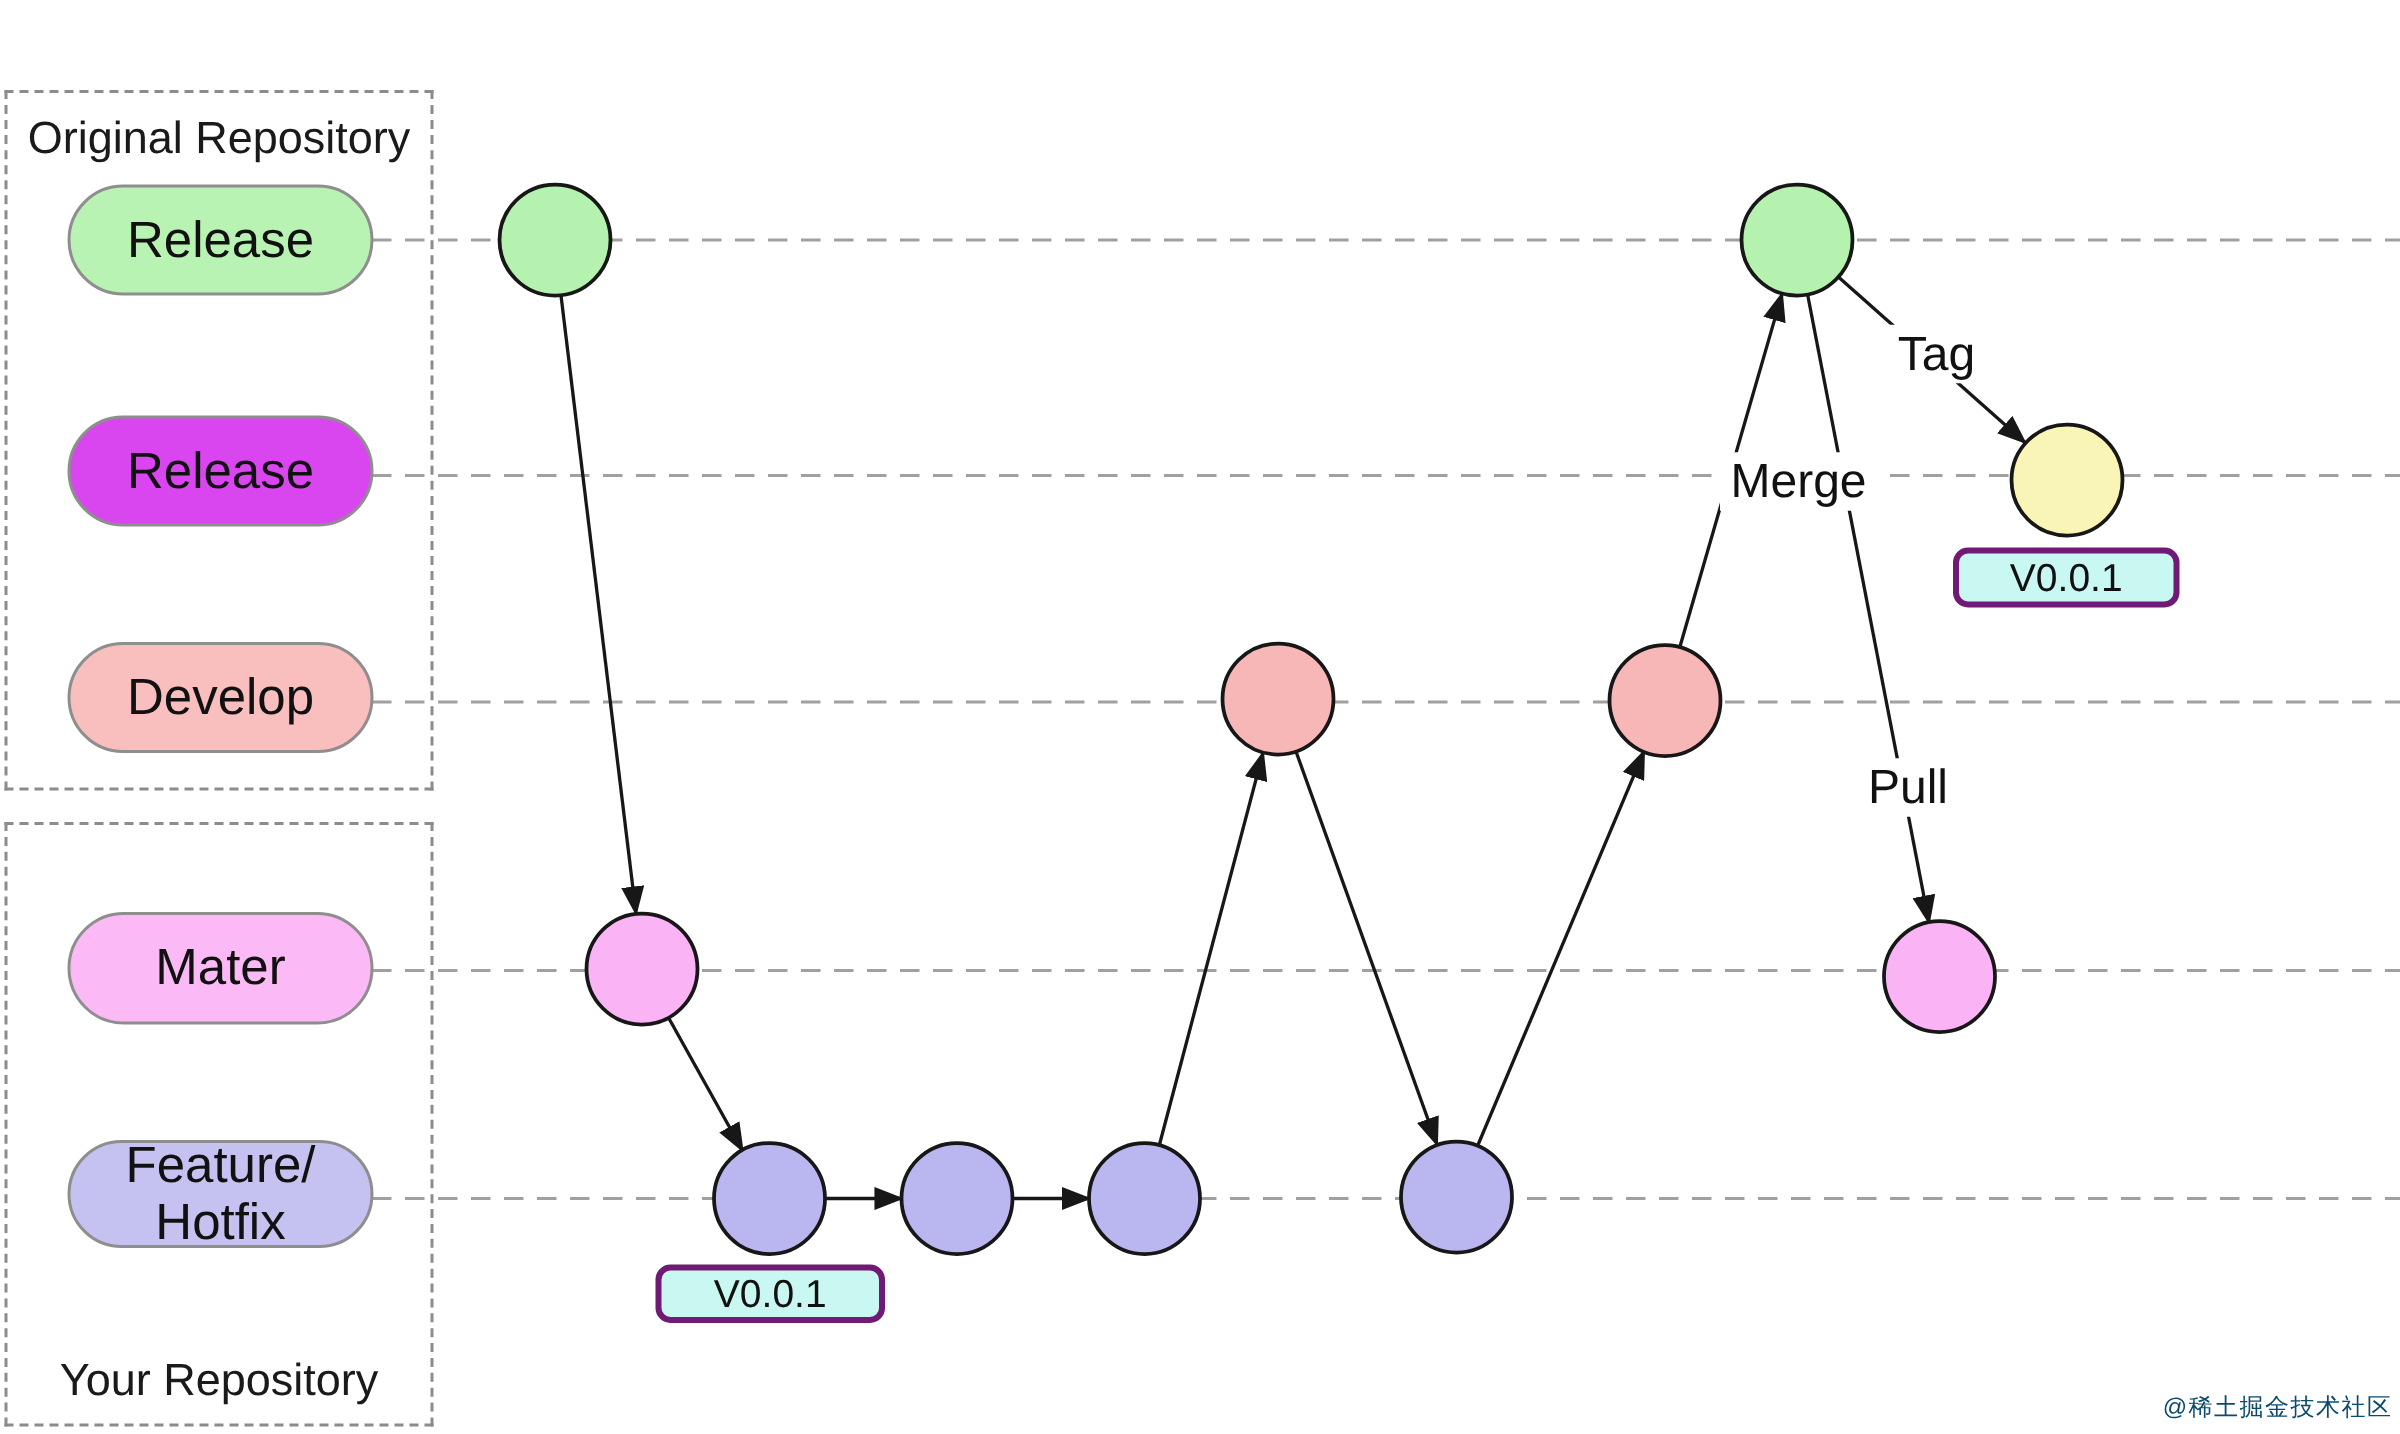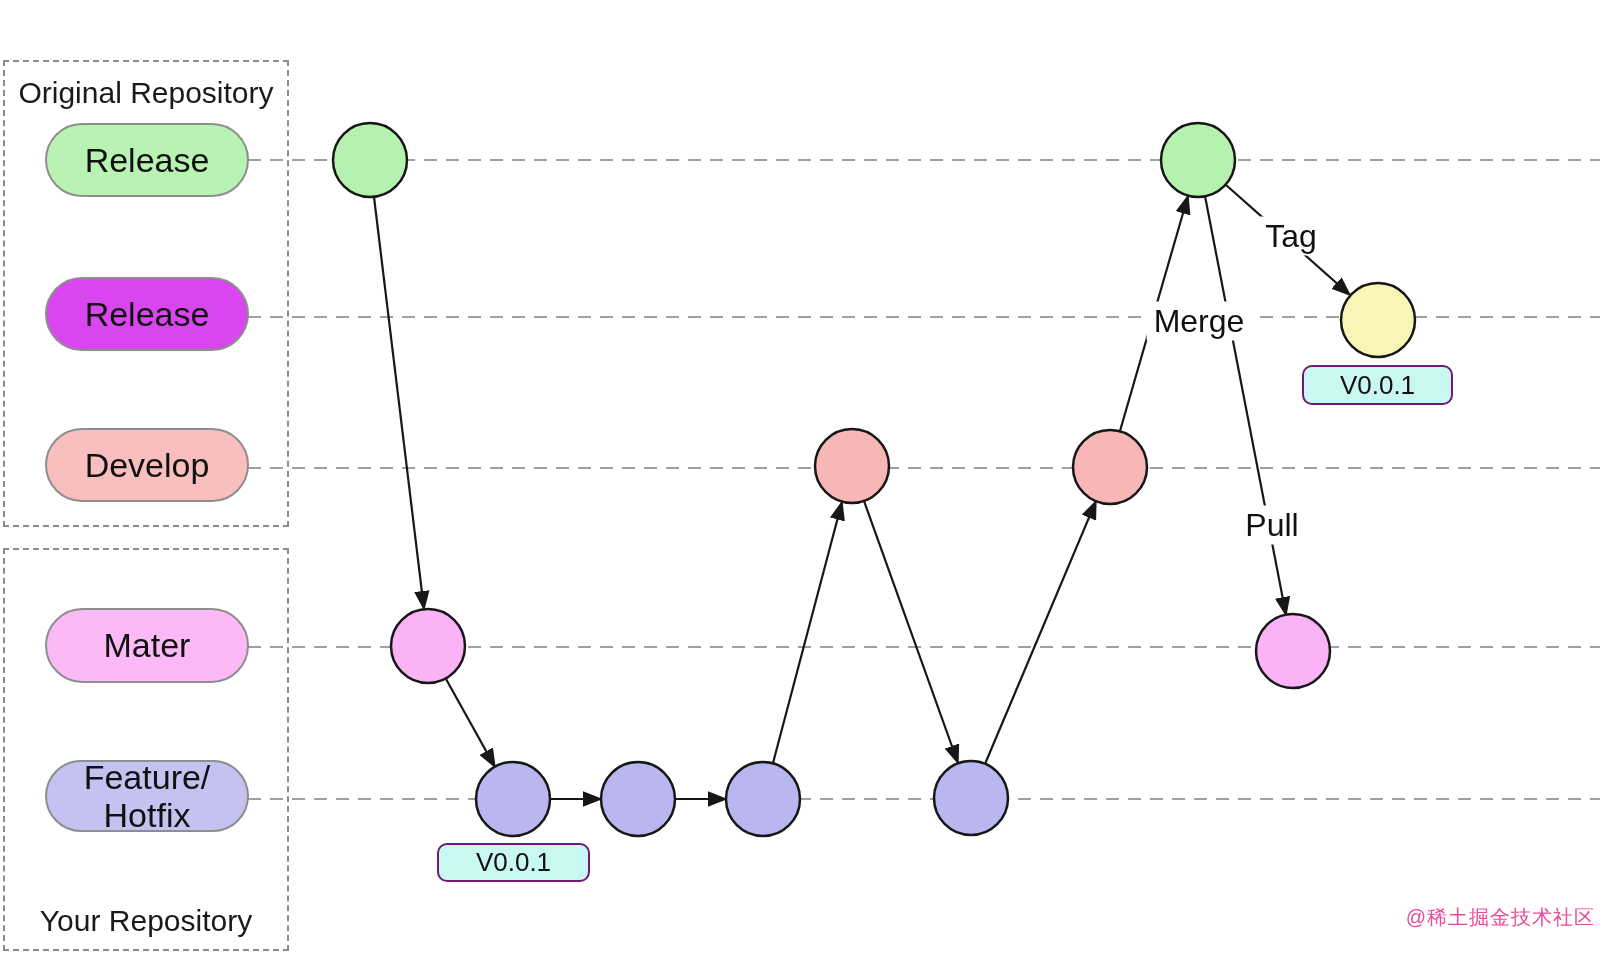--- a/index.html
+++ b/index.html
@@ -22,27 +22,27 @@
     border:2px solid #8e8e8e;border-radius:40px;
     display:flex;align-items:center;justify-content:center;
     font-size:34px;line-height:1.12;text-align:center;white-space:pre-line;color:#111;
   }
   .edge-label{
     position:absolute;z-index:3;transform:translate(-50%,-50%);
     background:#ffffff;padding:1px 7px;font-size:32px;color:#111;white-space:nowrap;
   }
   .version-badge{
     position:absolute;z-index:3;box-sizing:border-box;
-    background:#c9f7f1;border:2px solid #701a75;border-radius:10px;
+    background:#c9f7f1;border:4px solid #701a75;border-radius:10px;
     display:flex;align-items:center;justify-content:center;
     font-size:26px;color:#111;
   }
   .watermark{
-    position:absolute;right:5px;bottom:25px;z-index:3;
-    font-size:20px;color:#ec4899;letter-spacing:1px;
+    position:absolute;right:5px;bottom:7px;z-index:3;
+    font-size:16px;color:#0c4a6e;letter-spacing:1px;
   }
 </style>
 </head>
 <body>
 
 <div class="stage">
 
   <svg id="diagram-svg" width="1600" height="956" viewBox="0 0 1600 956">
     <defs>
       <marker id="arrow" viewBox="0 0 9 7" markerWidth="9" markerHeight="7" refX="8.2" refY="3.5" orient="auto" markerUnits="strokeWidth">

